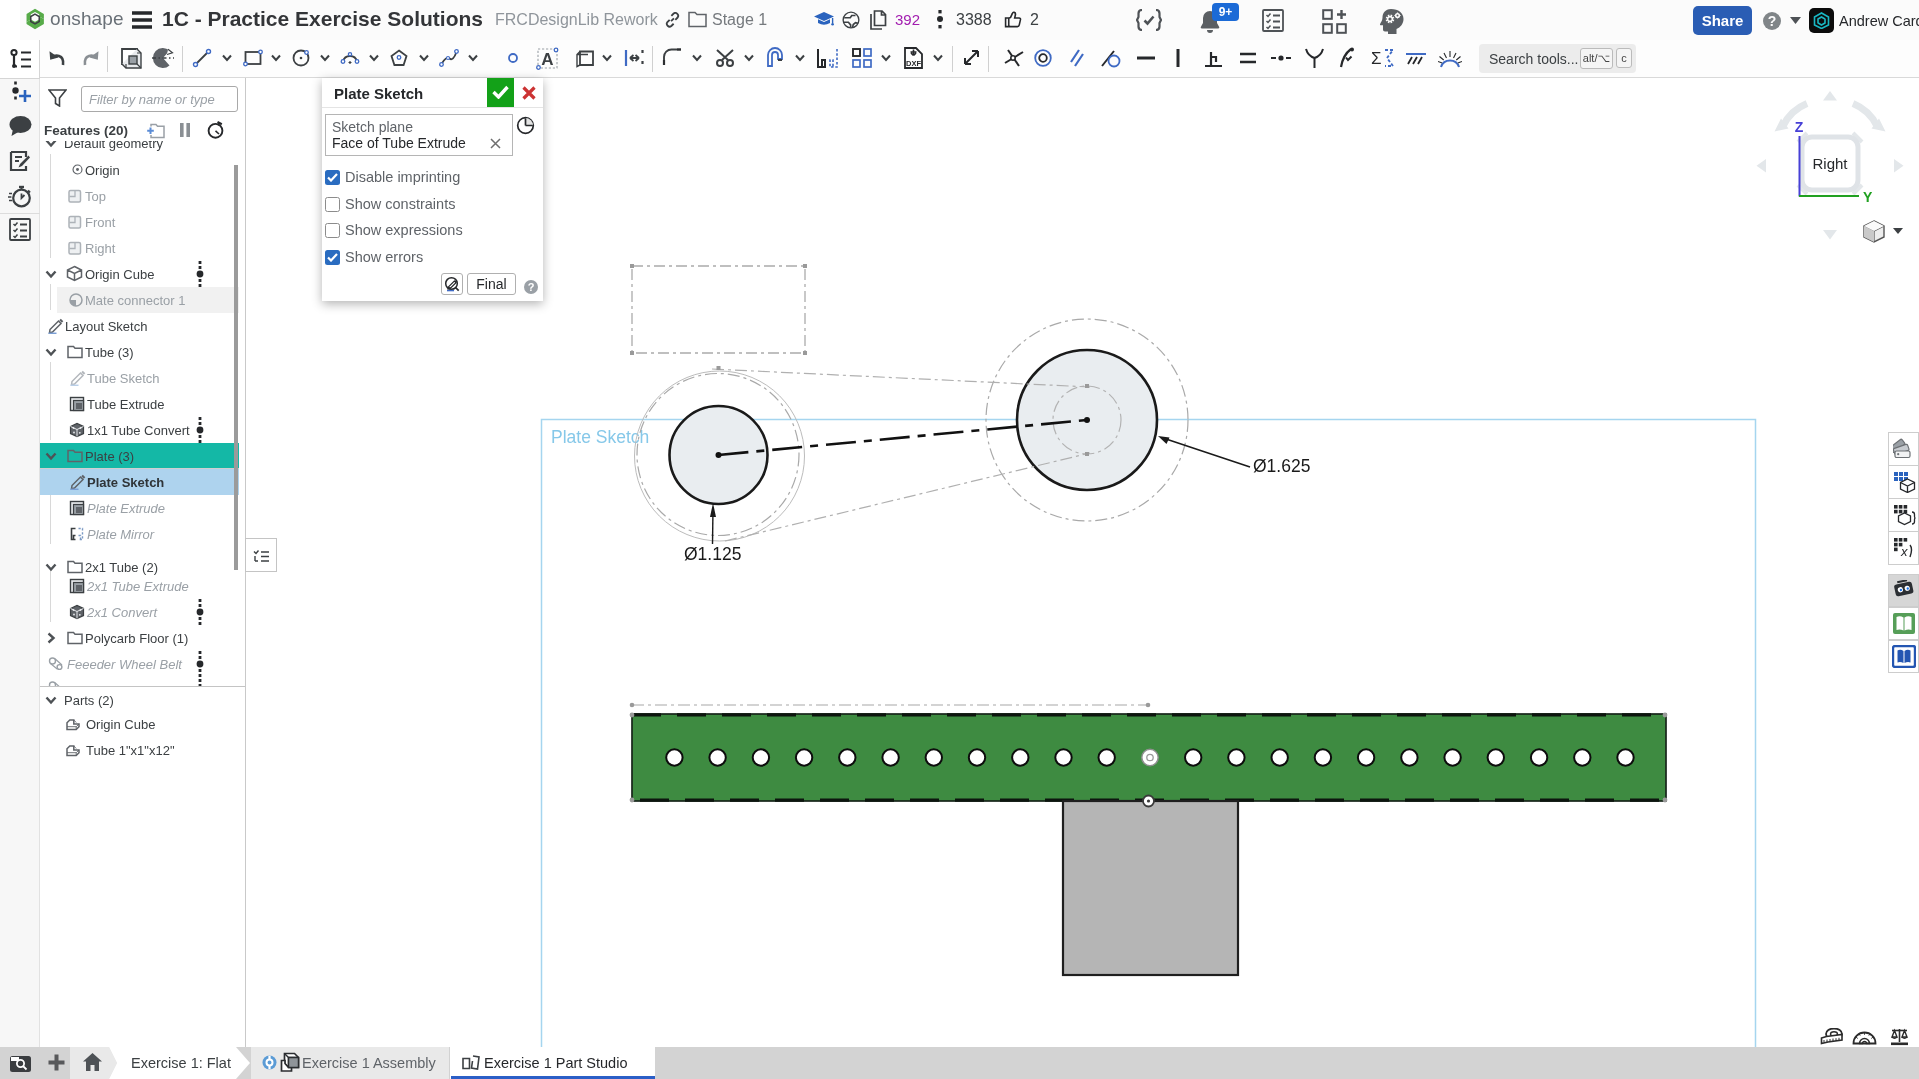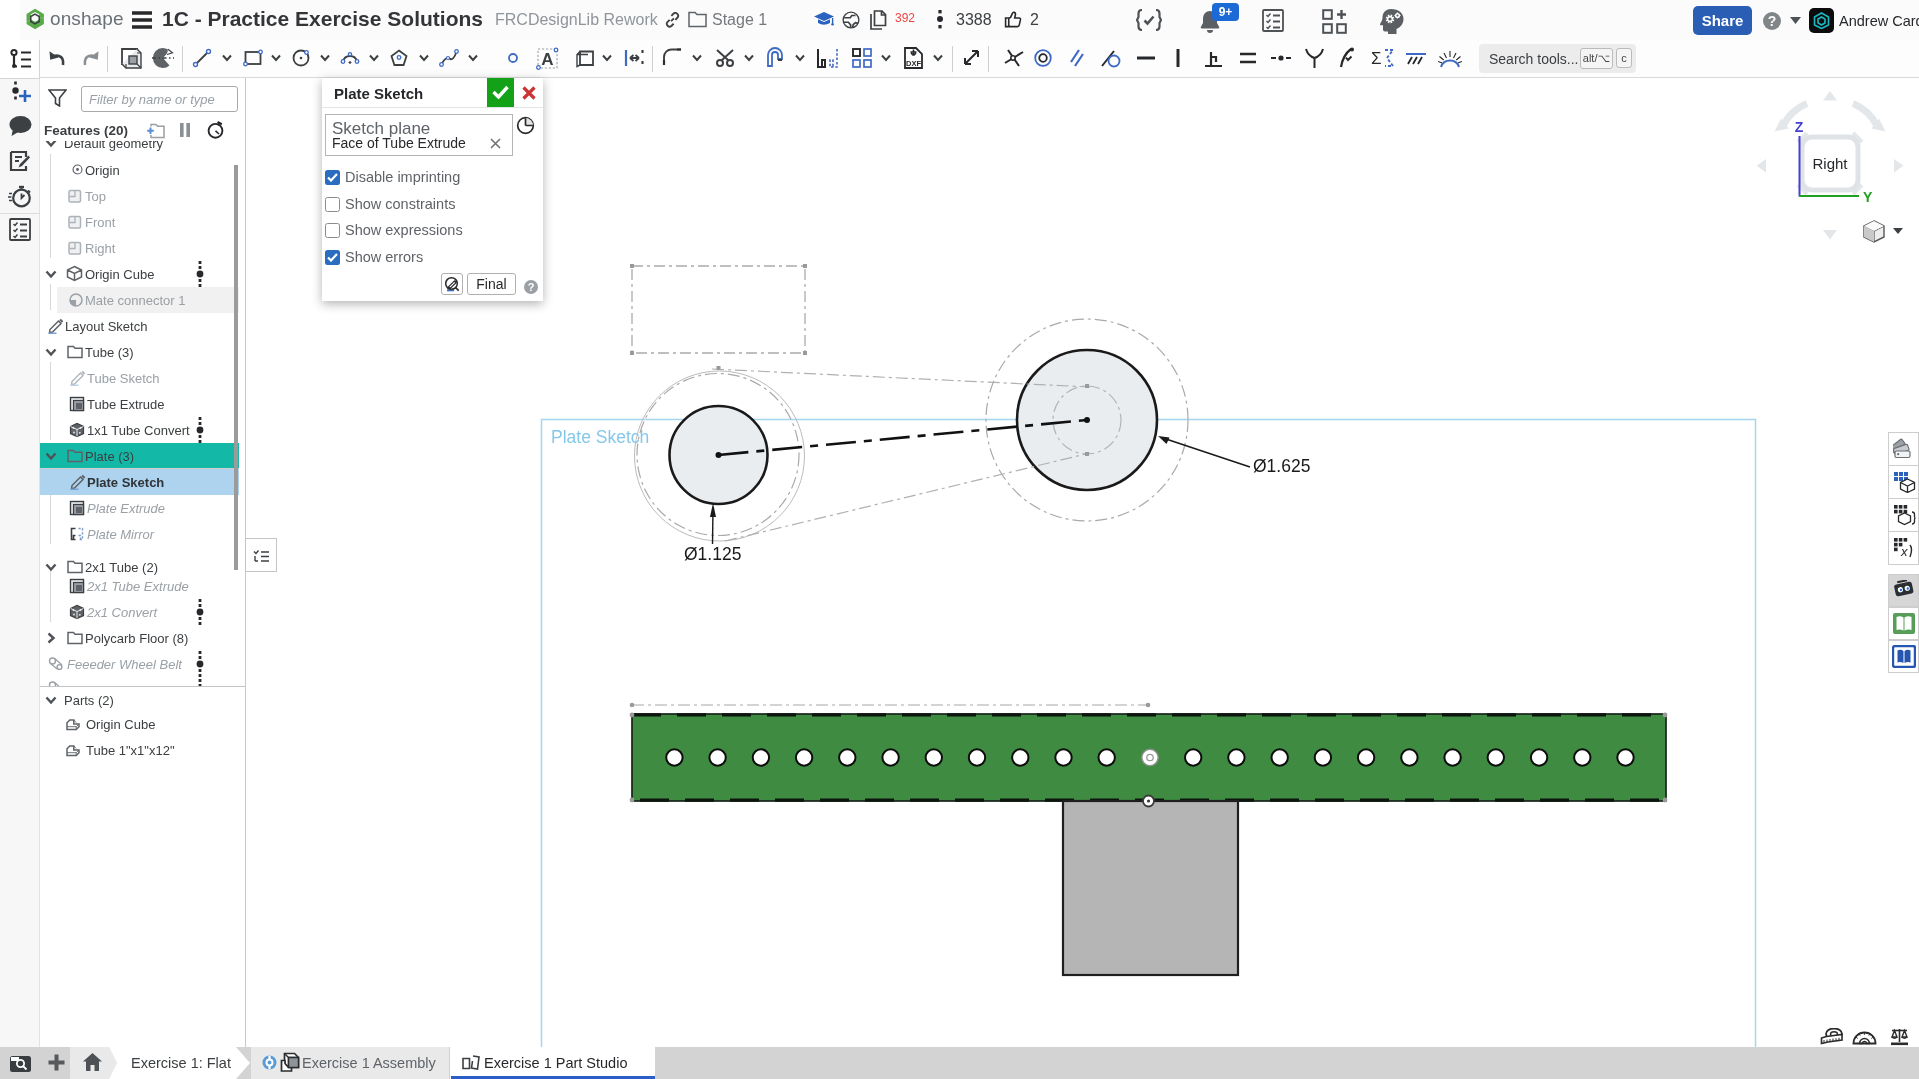--- a/index.html
+++ b/index.html
@@ -53,21 +53,21 @@
   </svg>
 
   <svg class="ico" style="left:822px;top:11px" width="18" height="18" viewBox="0 0 24 24" fill="none" stroke="#3c4043" stroke-width="1.8">
     <circle cx="12" cy="12" r="10.5"></circle>
     <path d="M3 9 h8 l2 -3 h5 M2.5 15 h6 l3 3.5 v3 M14 22 l1-4 3-2.5 3.5 1" stroke-width="2.2"></path>
   </svg>
 
   <svg class="ico" style="left:850px;top:10px" width="19" height="20" viewBox="0 0 19 20" fill="none" stroke="#3c4043" stroke-width="1.7">
     <path d="M1 4 V19 H12 M4.5 1 H12 L15.5 4.5 V15.5 H4.5 Z M11.5 1 V5 H15.5"></path>
   </svg>
-  <div class="abs" style="left:875px;top:11px;font-size:12px;color:#ef4444">392</div>
+  <div class="abs" style="left:875px;top:11px;font-size:15px;color:#a21caf">392</div>
 
   <svg class="ico" style="left:915px;top:10px" width="10" height="20" viewBox="0 0 10 20">
     <rect x="3.4" y="0" width="3.2" height="3.4" fill="#26282b"></rect>
     <circle cx="5" cy="9" r="3" fill="#26282b"></circle>
     <rect x="3.4" y="15" width="3.2" height="3.4" fill="#26282b"></rect>
   </svg>
   <div class="abs" style="left:936px;top:11px;font-size:16px;color:#3c4043">3388</div>
 
   <svg class="ico" style="left:984px;top:10px" width="19" height="19" viewBox="0 0 24 24" fill="none" stroke="#26282b" stroke-width="2">
     <path d="M2 10 h4 v11 H2 Z M6 20 l2 1 h9 q1.8 0 2.2-1.8 l1.6-7 q.4-2-1.8-2 h-5.5 l1-4.5 q.3-2.2-1.7-2.7 -1.6-.4-2.2 1.3 L8.3 9.3 6 10.5"></path>
@@ -730,21 +730,21 @@
         <use href="#dots3"></use>
       </svg>
     </div>
   <div class="row" style="top:547px">
       <svg class="ico" style="left:4px;top:6px" width="14" height="14">
         <use href="#caretr"></use>
       </svg>
       <svg class="ico" style="left:27px;top:5px" width="16" height="16">
         <use href="#folder"></use>
       </svg>
-      <span class="lbl" style="left:45px">Polycarb Floor (8)</span>
+      <span class="lbl" style="left:45px">Polycarb Floor (1)</span>
     </div>
   <div class="row" style="top:573px">
       <svg class="ico" style="left:8px;top:5px" width="16" height="16">
         <use href="#belt"></use>
       </svg>
       <span class="lbl gray ital" style="left:27px">Feeeder Wheel Belt</span>
       <svg class="ico" style="left:156px;top:0" width="8" height="26">
         <use href="#dots3"></use>
       </svg>
     </div>
@@ -791,21 +791,21 @@
   <div class="abs" style="left:0;top:29px;width:221px;height:1px;background:#e4e4e4"></div>
   <div class="abs" style="left:165px;top:0;width:27px;height:29px;background:#13a118">
     <svg class="ico" style="left:5px;top:7px" width="17" height="14" viewBox="0 0 17 14">
         <path d="M1.5 7 L6.5 12 L15.5 2" fill="none" stroke="#fff" stroke-width="3.4"></path>
       </svg>
   </div>
   <svg class="ico" style="left:199px;top:7px" width="16" height="16" viewBox="0 0 16 16">
       <path d="M2.5 2.5 L13.5 13.5 M13.5 2.5 L2.5 13.5" stroke="#c33" stroke-width="3.2"></path>
     </svg>
   <div class="abs" style="left:3px;top:36px;width:188px;height:42px;border:1px solid #b5b5b5"></div>
-  <div class="abs" style="left:10px;top:41px;font-size:17px;color:#5f6368">Sketch plane</div>
+  <div class="abs" style="left:10px;top:41px;font-size:14px;color:#5f6368">Sketch plane</div>
   <div class="abs" style="left:10px;top:57px;font-size:14px;color:#26282b">Face of Tube Extrude</div>
   <svg class="ico" style="left:168px;top:60px" width="11" height="11" viewBox="0 0 11 11">
       <path d="M1 1 L10 10 M10 1 L1 10" stroke="#6e6e6e" stroke-width="1.5"></path>
     </svg>
   <svg class="ico" style="left:194px;top:38px" width="19" height="19" viewBox="0 0 19 19">
       <circle cx="9.5" cy="9.5" r="7.8" fill="none" stroke="#26282b" stroke-width="1.7"></circle>
       <path d="M9.5 9.5 V2 A7.5 7.5 0 0 1 17 9.5 Z" fill="#e4e4e4"></path>
       <path d="M9.5 9.5 V2.2 M9.5 9.5 H16.8" stroke="#26282b" stroke-width="1.7" fill="none"></path>
     </svg>
   <div class="abs" style="left:3px;top:92px;width:15px;height:15px;background:#2a6cc0;border-radius:2.5px">

